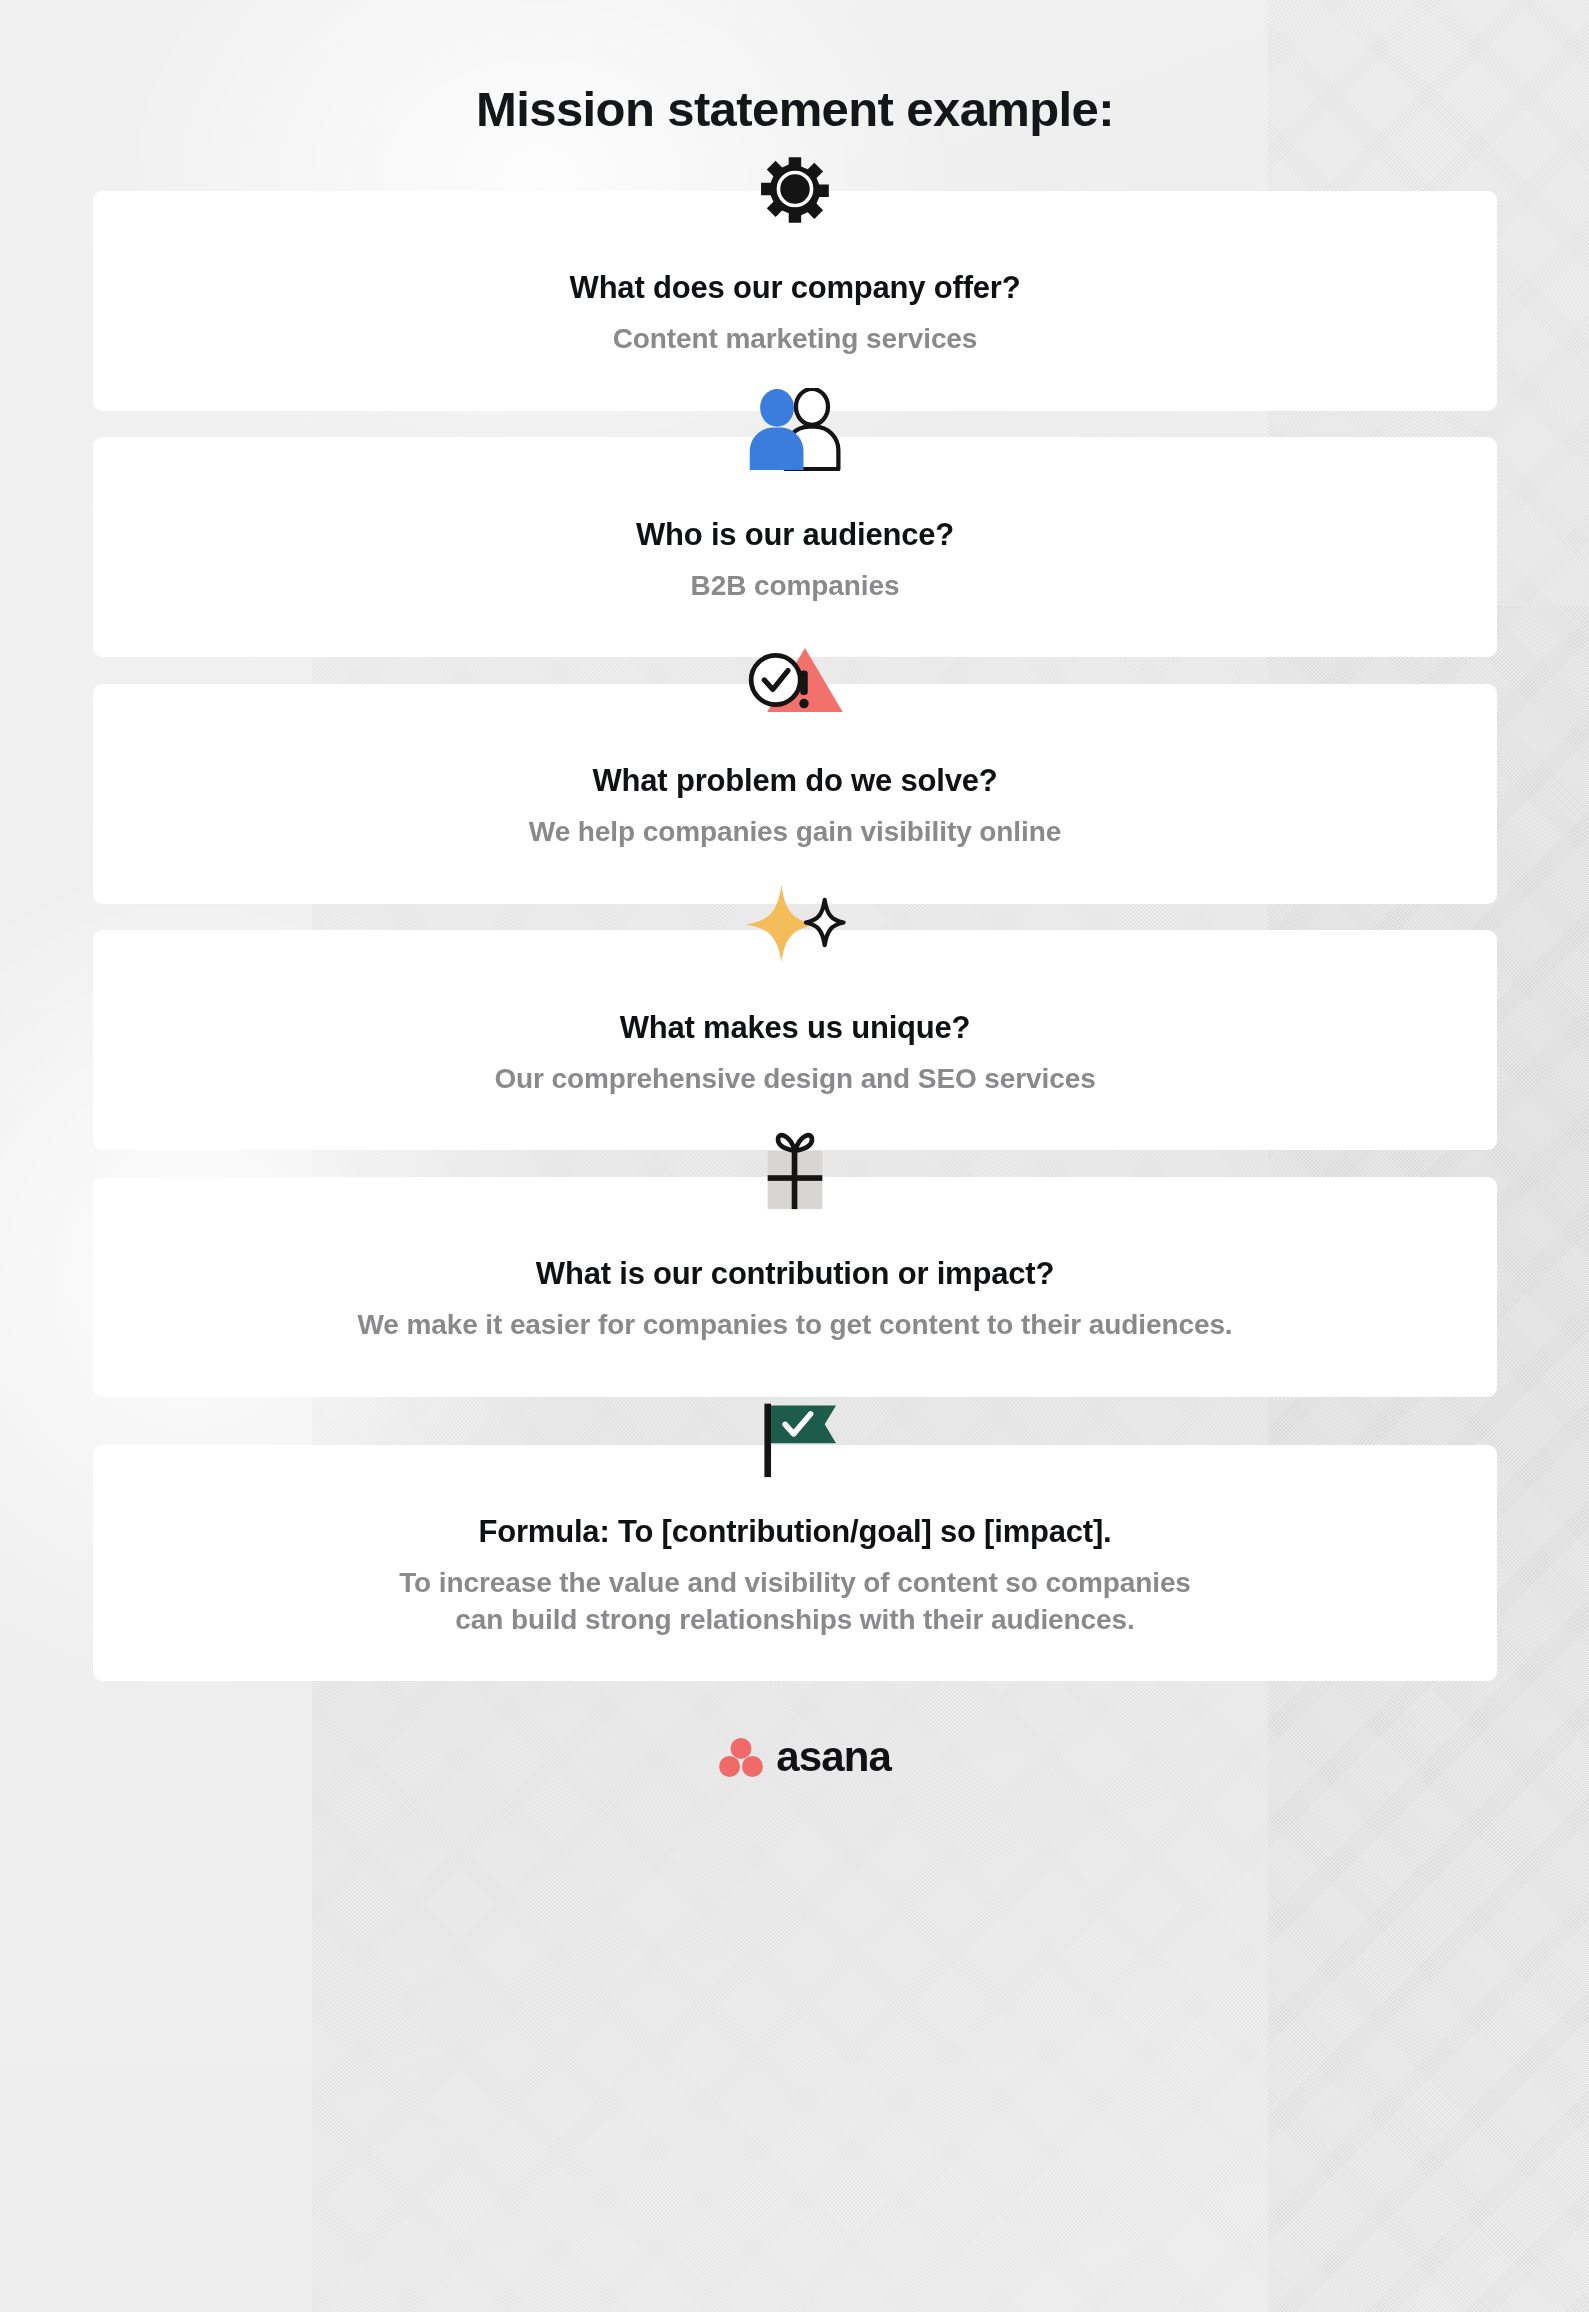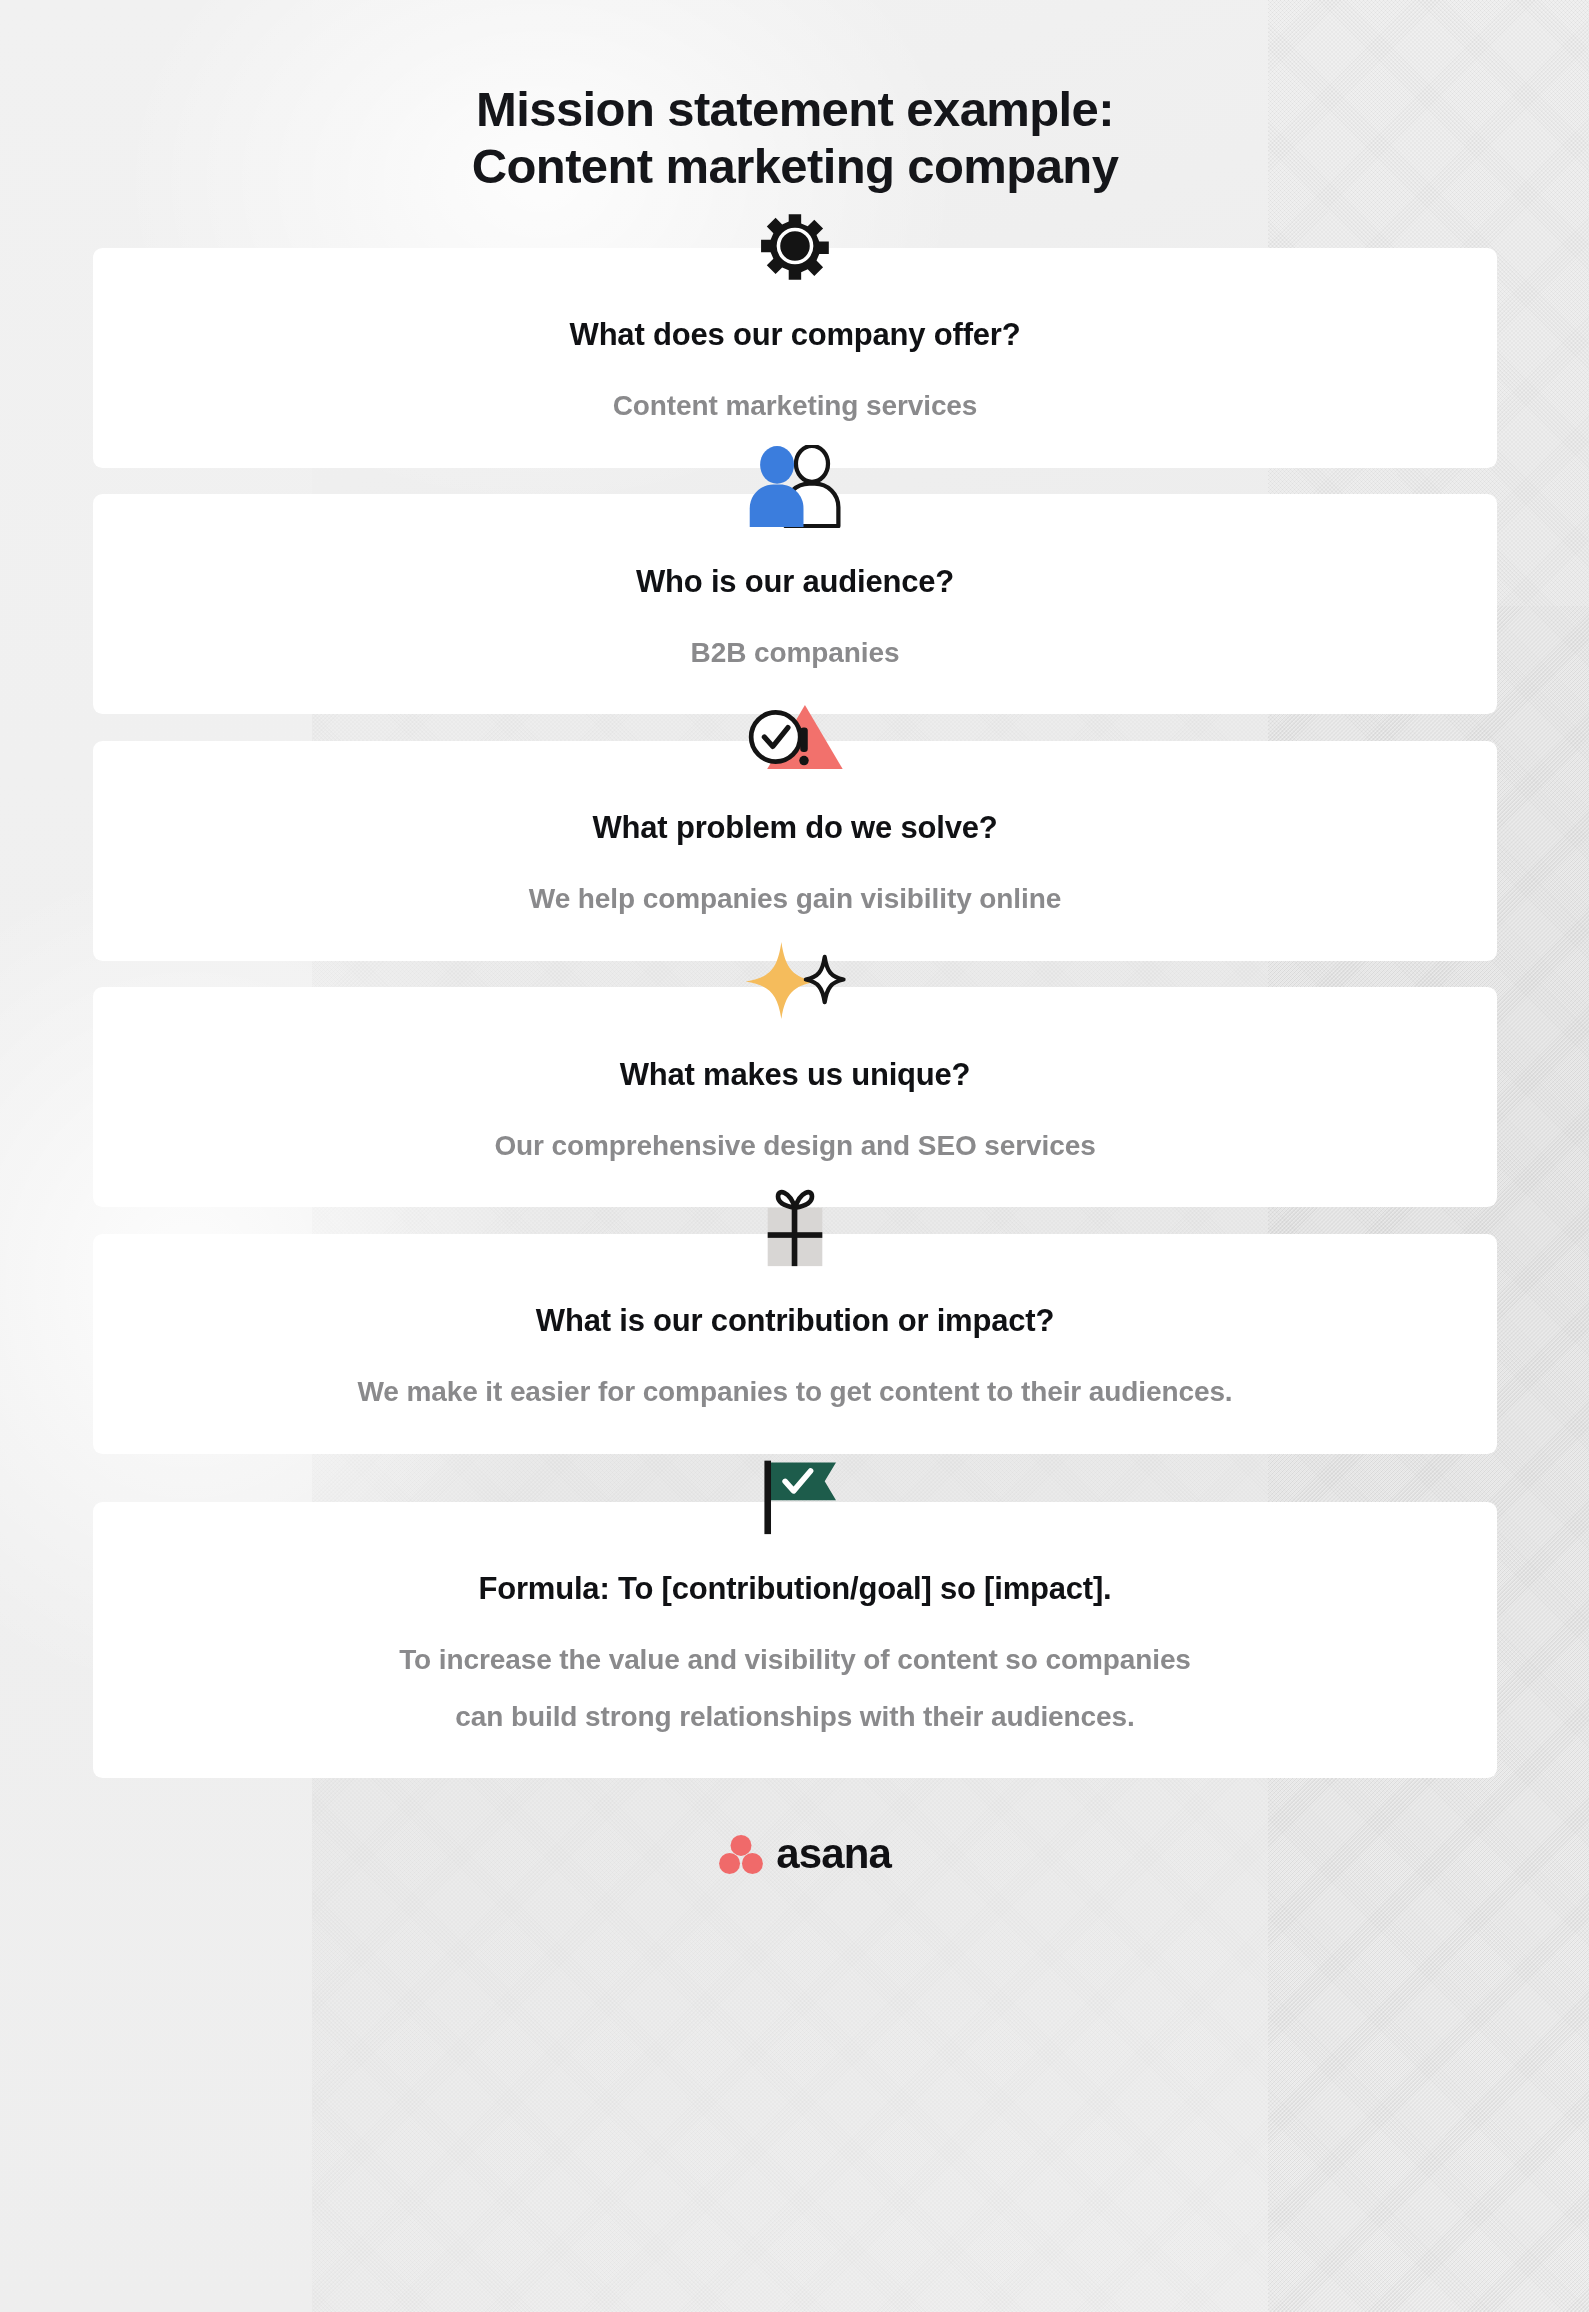--- a/index.html
+++ b/index.html
@@ -84,21 +84,20 @@
   .card {
     position: relative;
     background: #ffffff;
     border-radius: 9.5px;
     padding: 68px 57px 42px 57px;
     text-align: center;
     min-height: 220px;
     display: flex;
     flex-direction: column;
     justify-content: center;
-    gap: 20px;
   }
   .card-wrap:last-child { margin-bottom: 0; margin-top: 48px; }
 
   .icon-holder {
     position: absolute;
     top: -57px;
     left: 0; right: 0;
     height: 91px;
     display: flex;
     align-items: flex-end;
@@ -151,21 +150,20 @@
 
   <div class="bg-base"></div>
   <div class="bg-column-light"></div>
   <div class="bg-weave2"></div>
   <div class="bg-weave"></div>
   <div class="bg-soft-blob" style="left:114px;top:-151px;width:852px;height:662px;"></div>
   <div class="bg-soft-blob" style="left:-189px;top:852px;width:757px;height:852px;"></div>
 
   <div class="title">
     <span class="line">Mission statement example:</span>
-    <span class="line">Content marketing company</span>
   </div>
 
   <div class="cards">
 
     <div class="card-wrap">
       <div class="icon-holder">
         <svg width="72" height="72" viewBox="0 0 100 100" aria-hidden="true">
           <path fill="#141414" d="M41 4h18v13.5l9.5 4 9.5-9.5 12.7 12.7-9.5 9.5 4 9.5H99v18H85.2l-4 9.5 9.5 9.5-12.7 12.7-9.5-9.5-9.5 4V99H41V85.2l-9.5-4-9.5 9.5L9.3 78l9.5-9.5-4-9.5H1V41h13.8l4-9.5L9.3 22 22 9.3l9.5 9.5 9.5-4z" transform="scale(0.96) translate(2,2)"></path>
           <circle cx="50" cy="50" r="23" fill="none" stroke="#ffffff" stroke-width="5"></circle>
         </svg>

